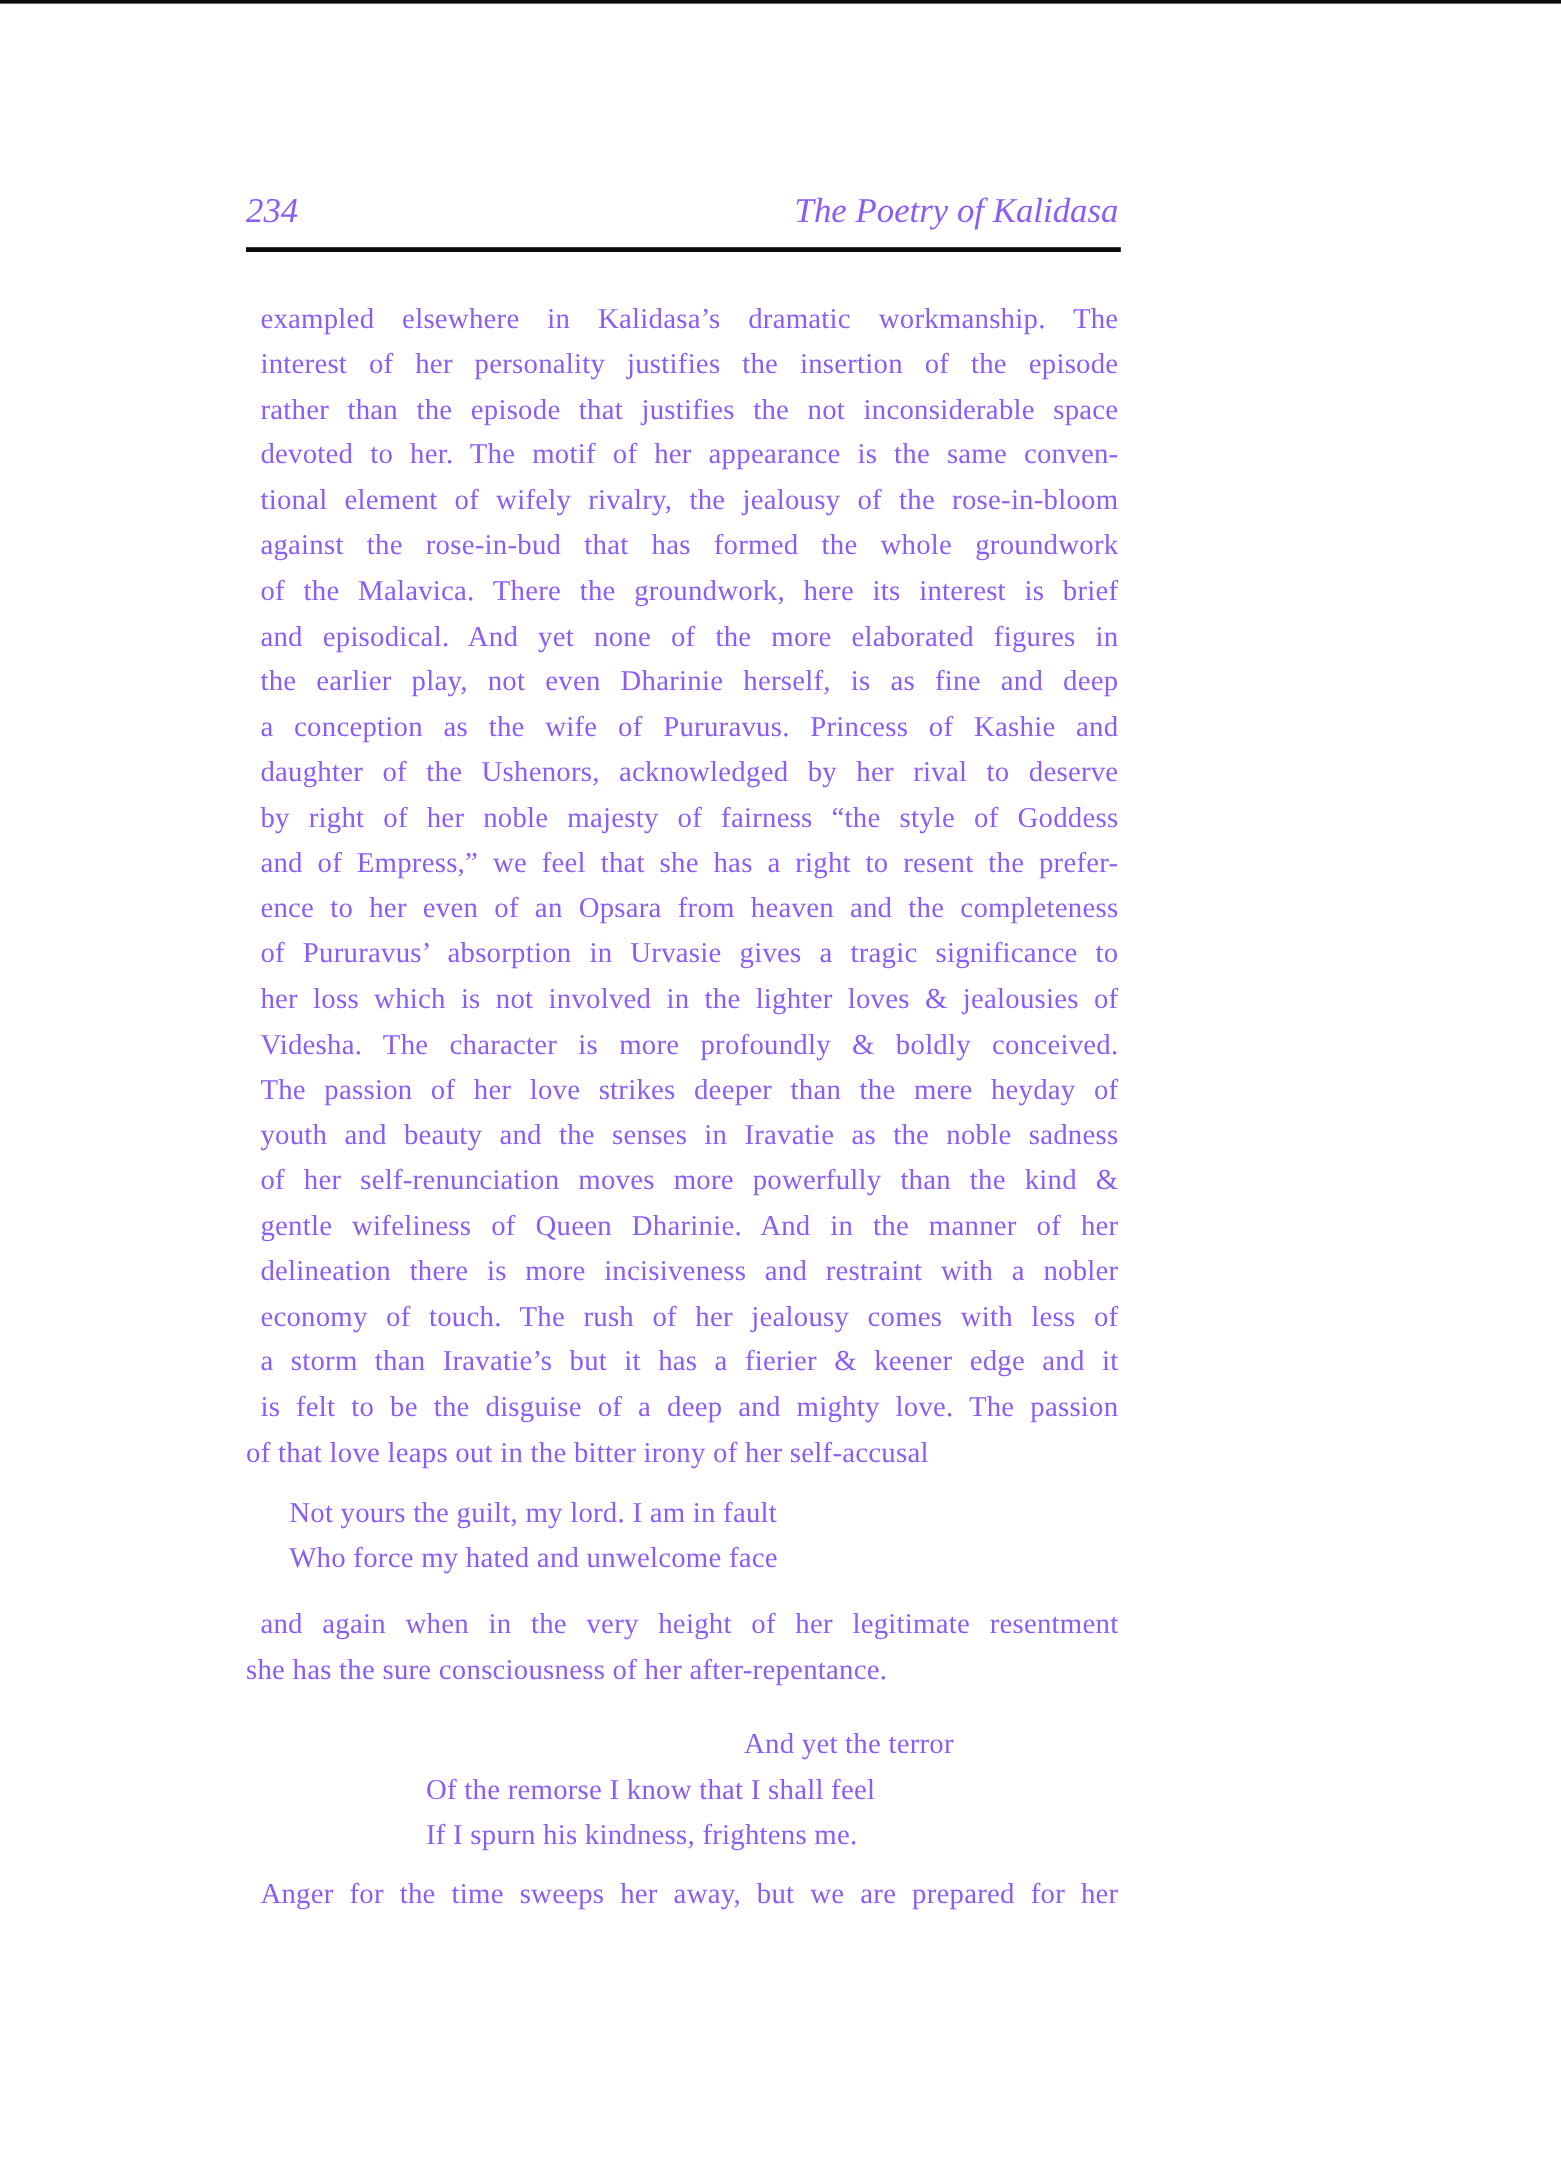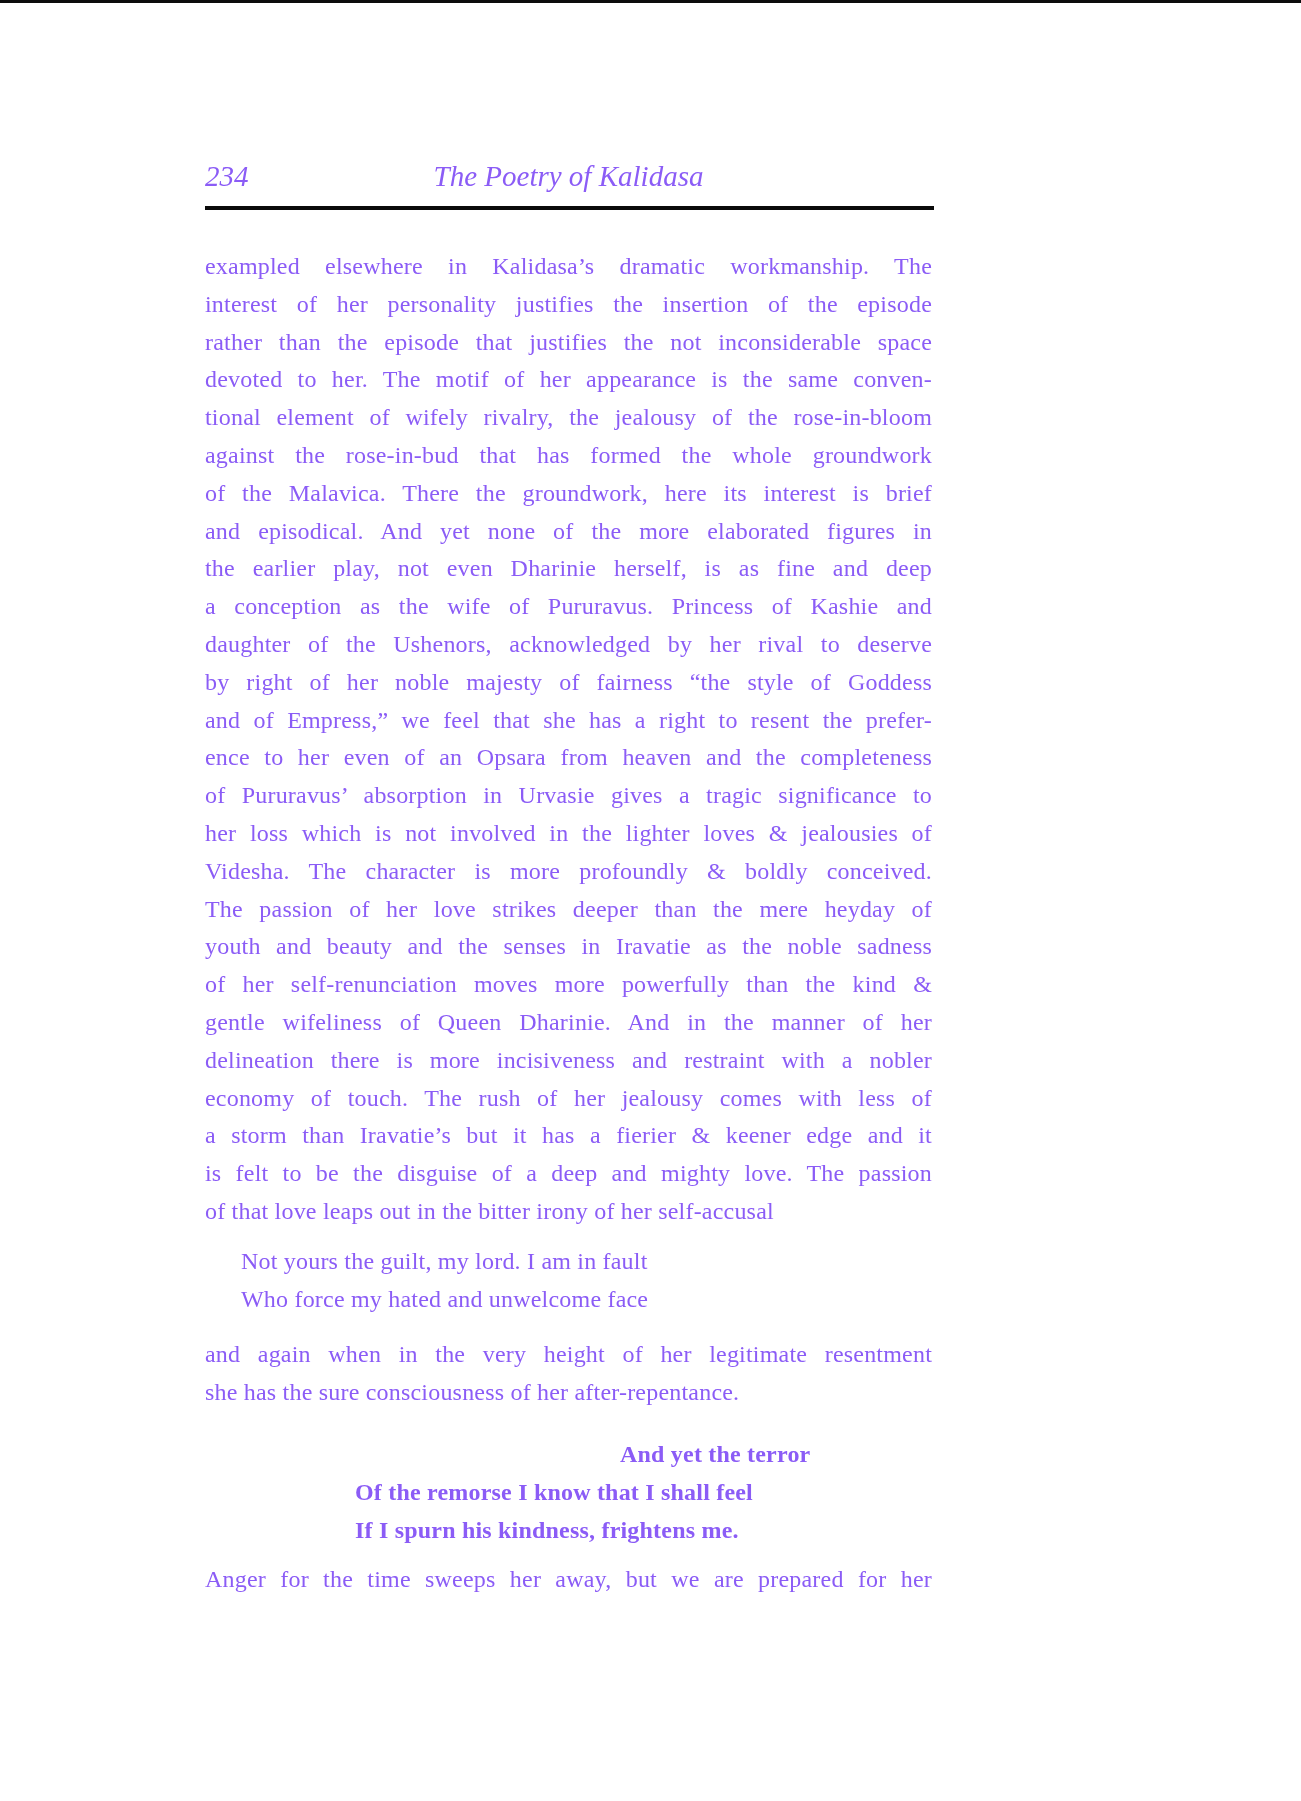--- a/index.html
+++ b/index.html
@@ -37,21 +37,21 @@
   .page-number {
     position: absolute;
     left: 0;
     top: 0;
   }
   .running-title {
     position: absolute;
     left: 0;
     right: 0;
     top: 0;
-    text-align: center;
+    text-align: right;
     font-family: Liberation Serif, serif;
   }
   .header-rule {
     position: absolute;
     top: 206px;
     left: 205px;
     width: 729px;
     height: 4px;
     background: #0a0a0a;
   }
@@ -63,38 +63,38 @@
     font-size: 24px;
     letter-spacing: 0.2px;
   }
   .line {
     line-height: 37.8px;
     white-space: normal;
   }
   .jline {
     text-align: justify;
     text-align-last: justify;
+    margin-left: 12px;
   }
   .lline {
     text-align: left;
     text-align-last: left;
   }
   .verse {
     margin-left: 150px;
   }
   .verse-1 {
     margin-top: 12px;
     margin-left: 36px;
   }
   .para-2 {
     margin-top: 18px;
   }
   .verse-2 {
     margin-top: 24px;
-    font-weight: bold;
   }
   .verse-2 .vline-first {
     margin-left: 265px;
   }
   .para-3 {
     margin-top: 12px;
   }
 </style>
 </head>
 <body>

